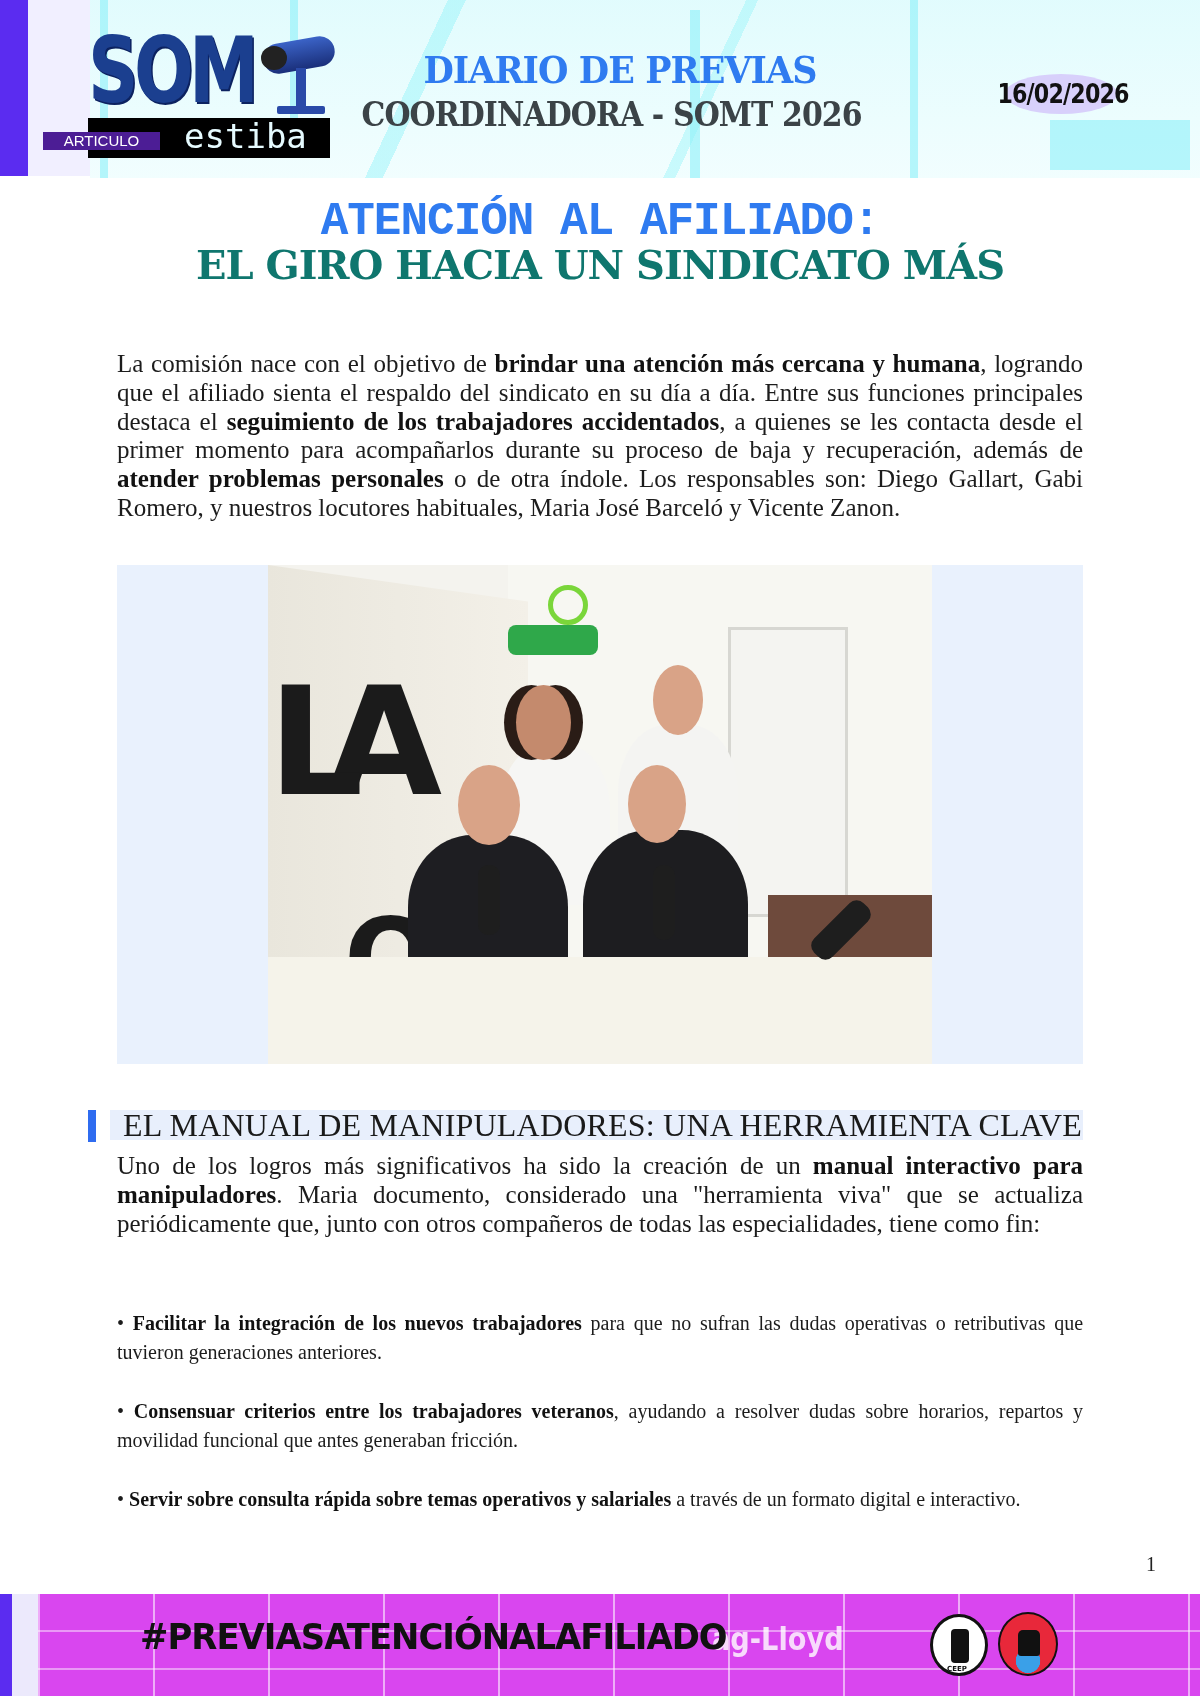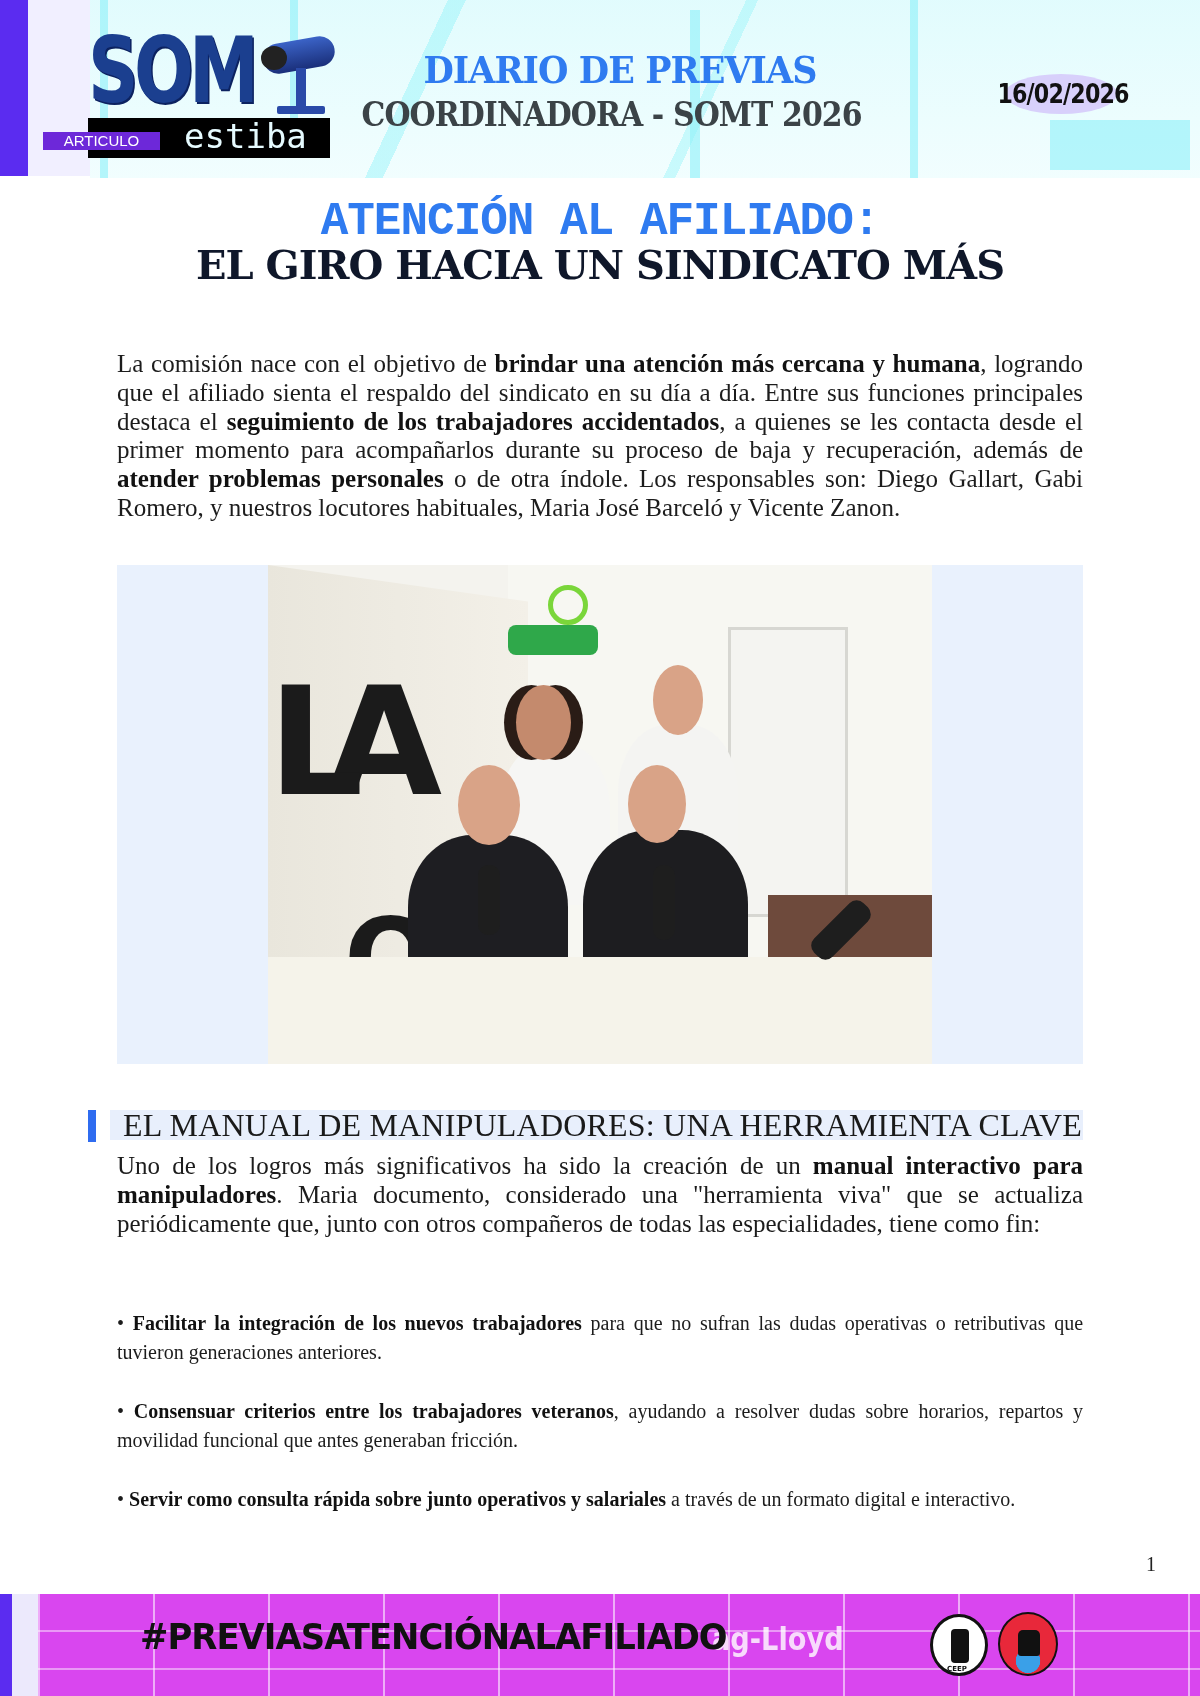--- a/index.html
+++ b/index.html
@@ -19,31 +19,31 @@
 
   .logo { position: absolute; left: 88px; top: 26px; width: 250px; height: 135px; }
   .logo-som { position: absolute; left: 0; top: 0; font-family: "DejaVu Sans", sans-serif; font-weight: bold; font-size: 90px; line-height: 90px; letter-spacing: -6px; color: #1b3f8f; transform: scaleX(0.78); transform-origin: left top; text-shadow: 2px 2px 0 #0c2260; }
   .mic { position: absolute; left: 175px; top: 8px; width: 70px; height: 80px; }
   .mic-head { position: absolute; left: 0; top: 6px; width: 72px; height: 30px; border-radius: 16px; background: linear-gradient(180deg,#3b63c7,#1a2f7a); transform: rotate(-10deg); }
   .mic-grille { position: absolute; left: -2px; top: 12px; width: 26px; height: 24px; border-radius: 50%; background: #222; }
   .mic-stem { position: absolute; left: 33px; top: 34px; width: 10px; height: 40px; background: #2a4aa8; }
   .mic-base { position: absolute; left: 14px; top: 72px; width: 48px; height: 8px; background: #2a4aa8; border-radius: 2px; }
   .logo-black { position: absolute; left: 0; top: 92px; width: 242px; height: 40px; background: #000; }
   .logo-estiba { position: absolute; left: 96px; top: 88px; font-family: "DejaVu Sans Mono", monospace; font-size: 34px; color: #e6fbff; line-height: 44px; }
-  .articulo { position: absolute; left: 43px; top: 132px; width: 117px; height: 18px; background: #6d28d9; color: #fff; font-family: "Liberation Sans", sans-serif; font-size: 15px; line-height: 18px; text-align: center; }
+  .articulo { position: absolute; left: 43px; top: 132px; width: 117px; height: 18px; background: #4c1d95; color: #fff; font-family: "Liberation Sans", sans-serif; font-size: 15px; line-height: 18px; text-align: center; }
 
   .h-title1 { position: absolute; left: 360px; top: 48px; width: 520px; text-align: center; font-family: "DejaVu Serif", serif; font-weight: bold; font-size: 38px; line-height: 44px; color: #2f7bf0; letter-spacing: -1px; transform: scaleX(0.92); }
   .h-title2 { position: absolute; left: 330px; top: 94px; width: 640px; text-align: center; font-family: "DejaVu Serif", serif; font-weight: bold; font-size: 34px; line-height: 40px; color: #3b4347; letter-spacing: -1px; transform: scaleX(0.88); transform-origin: left center; }
   .date-wrap { position: absolute; left: 985px; top: 74px; width: 138px; height: 42px; }
   .date-blob { position: absolute; left: 20px; top: 0; width: 112px; height: 40px; border-radius: 50%; background: #d8d0fb; }
   .date { position: absolute; left: 0; top: 4px; width: 138px; text-align: center; font-family: "DejaVu Sans", sans-serif; font-weight: bold; font-size: 27px; color: #111; letter-spacing: -1px; transform: scaleX(0.82); }
 
   
   .a-title1 { position: absolute; left: 120px; top: 196px; width: 960px; text-align: center; font-family: Liberation Mono, monospace; font-weight: bold; font-size: 46px; line-height: 52px; color: #2f7bf0; letter-spacing: -1px; }
-  .a-title2 { position: absolute; left: 120px; top: 240px; width: 960px; text-align: center; font-family: "DejaVu Serif", serif; font-weight: bold; font-size: 40px; line-height: 49px; color: #0f172a; letter-spacing: -1px; }
+  .a-title2 { position: absolute; left: 120px; top: 240px; width: 960px; text-align: center; font-family: "DejaVu Serif", serif; font-weight: bold; font-size: 40px; line-height: 49px; color: #0f766e; letter-spacing: -1px; }
 
   
   .para { position: absolute; left: 117px; width: 966px; font-family: "Liberation Serif", serif; font-size: 25px; line-height: 28.8px; color: #1c1c1c; text-align: justify; }
   .para b { font-weight: bold; color: #111; }
   .p1 { top: 350px; }
 
   
   .photo-frame { position: absolute; left: 117px; top: 565px; width: 966px; height: 499px; background: #e9f1fd; }
   .photo { position: absolute; left: 268px; top: 565px; width: 664px; height: 499px; background: #f4f3ee; overflow: hidden; }
   .ph-banner { position: absolute; left: 0; top: 0; width: 260px; height: 499px; background: linear-gradient(90deg,#e9e6dc,#f3f0e8); transform: skewY(8deg); transform-origin: left top; }
@@ -164,21 +164,21 @@
   <span>Uno de los logros más significativos ha sido la creación de un </span><b>manual interactivo para manipuladores</b><span>. Maria documento, considerado una "herramienta viva" que se actualiza periódicamente que, junto con otros compañeros de todas las especialidades, tiene como fin:</span>
 </div>
 
 <div class="bullet b1">
   <span>•</span> <b>Facilitar la integración de los nuevos trabajadores</b><span> para que no sufran las dudas operativas o retributivas que tuvieron generaciones anteriores.</span>
 </div>
 <div class="bullet b2">
   <span>•</span> <b>Consensuar criterios entre los trabajadores veteranos</b><span>, ayudando a resolver dudas sobre horarios, repartos y movilidad funcional que antes generaban fricción.</span>
 </div>
 <div class="bullet b3">
-  <span>•</span> <b>Servir como consulta rápida sobre junto operativos y salariales</b><span> a través de un formato digital e interactivo.</span>
+  <span>•</span> <b>Servir sobre consulta rápida sobre temas operativos y salariales</b><span> a través de un formato digital e interactivo.</span>
 </div>
 
 <div class="page-num">1</div>
 
 <div class="footer">
   <div class="footer-grid"></div>
   <div class="footer-strip"></div>
   <div class="footer-strip2"></div>
   <div class="ghost">ag-Lloyd</div>
   <div class="hashtag">#PREVIASATENCIÓNALAFILIADO</div>

